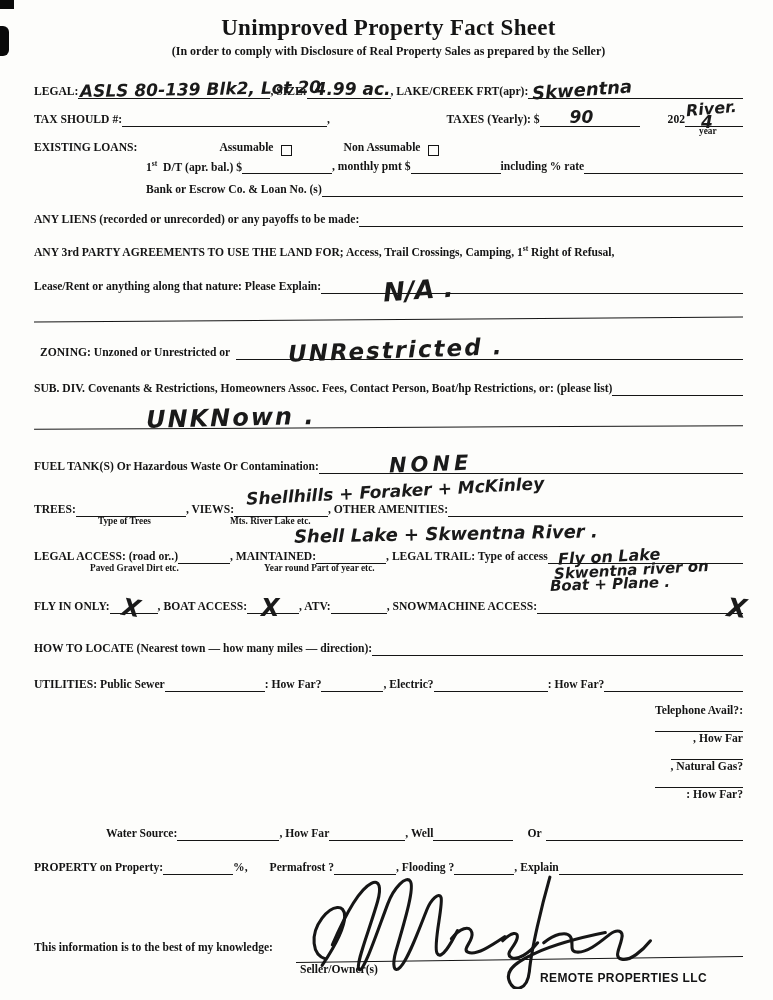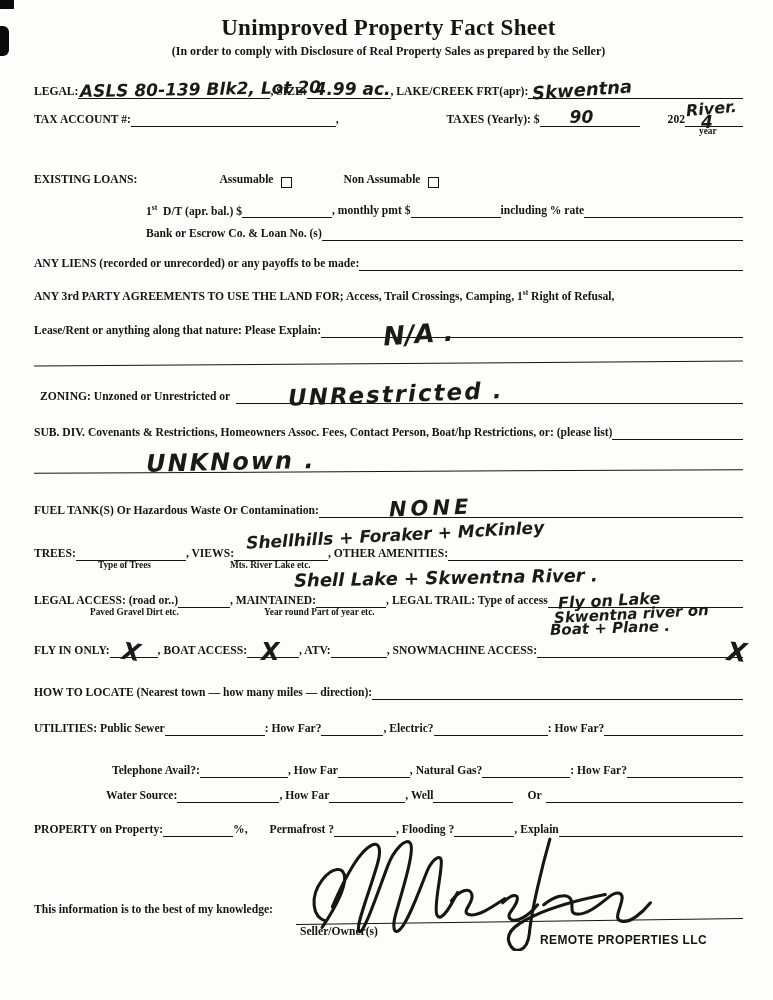--- a/index.html
+++ b/index.html
@@ -48,44 +48,44 @@
       <span class="hw" style="left:8px;bottom:0;font-size:17px;">4.99 ac.</span>
     </span>
     <span class="lbl">, LAKE/CREEK FRT(apr):</span>
     <span class="ul grow">
       <span class="hw" style="left:4px;bottom:-1px;font-size:18px;transform:rotate(-4deg);">Skwentna</span>
       <span class="hw" style="right:6px;bottom:-19px;font-size:16px;transform:rotate(-5deg);">River.</span>
     </span>
   </div>
 
   <div class="row" style="margin-top:6px;height:22px;margin-bottom:14px;">
-    <span class="lbl">TAX ACCOUNT #:</span>
+    <span class="lbl">TAX SHOULD #:</span>
     <span class="ul" style="width:205px;"></span>
     <span class="lbl">,</span>
     <span class="grow"></span>
     <span class="lbl">TAXES (Yearly): $</span>
     <span class="ul" style="width:100px;">
       <span class="hw" style="left:30px;bottom:0;font-size:17px;">90</span>
     </span>
     <span class="lbl" style="margin-left:28px;">202</span>
     <span class="ul" style="width:58px;">
       <span class="hw" style="left:16px;bottom:-5px;font-size:17px;">4</span>
       <span class="sub" style="left:14px;">year</span>
     </span>
   </div>
 
   <div class="row" style="margin-top:10px;">
     <span class="lbl">EXISTING LOANS:</span>
     <span class="lbl" style="margin-left:82px;">Assumable</span>
     <span class="cb"></span>
-    <span class="lbl" style="margin-left:52px;margin-top:32px;">Non Assumable</span>
+    <span class="lbl" style="margin-left:52px;">Non Assumable</span>
     <span class="cb"></span>
   </div>
 
-  <div class="row" style="margin-top:16px;padding-left:112px;justify-content:space-between;">
+  <div class="row" style="margin-top:4px;padding-left:112px;justify-content:space-between;">
     <span class="lbl"><span>1</span><sup>st</sup><span style="white-space:pre;">  D/T (apr. bal.) $</span></span>
     <span class="ul" style="width:90px;"></span>
     <span class="lbl">, monthly pmt $</span>
     <span class="ul" style="width:90px;"></span>
     <span class="lbl">including % rate</span>
     <span class="ul grow"></span>
   </div>
 
   <div class="row" style="margin-top:9px;padding-left:112px;">
     <span class="lbl">Bank or Escrow Co. &amp; Loan No. (s)</span>
@@ -194,21 +194,21 @@
   <div class="row" style="margin-top:22px;">
     <span class="lbl">UTILITIES: Public Sewer</span>
     <span class="ul" style="width:100px;"></span>
     <span class="lbl">: How Far?</span>
     <span class="ul" style="width:62px;"></span>
     <span class="lbl">, Electric?</span>
     <span class="ul" style="width:114px;"></span>
     <span class="lbl">: How Far?</span>
     <span class="ul grow"></span>
   </div>
-  <div class="row" style="margin-top:28px;padding-left:78px;">
+  <div class="row" style="margin-top:12px;padding-left:78px;flex-direction:column;">
     <span class="lbl">Telephone Avail?:</span>
     <span class="ul" style="width:88px;"></span>
     <span class="lbl">, How Far</span>
     <span class="ul" style="width:72px;"></span>
     <span class="lbl">, Natural Gas?</span>
     <span class="ul" style="width:88px;"></span>
     <span class="lbl">: How Far?</span>
     <span class="ul grow"></span>
   </div>
   <div class="row" style="margin-top:11px;padding-left:72px;">

